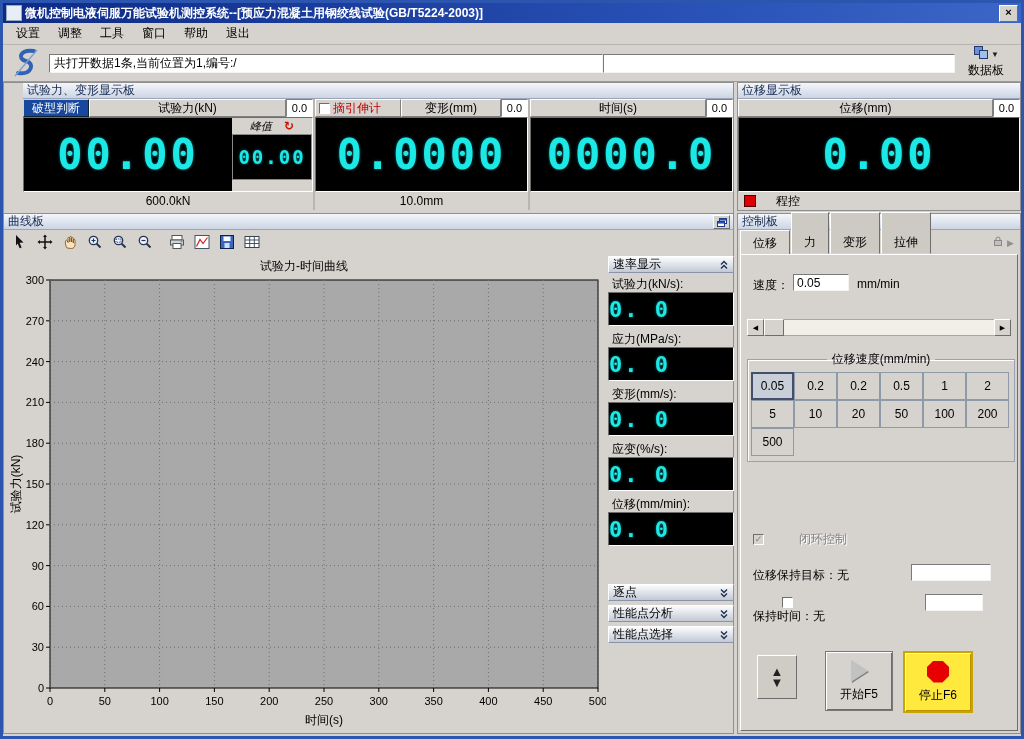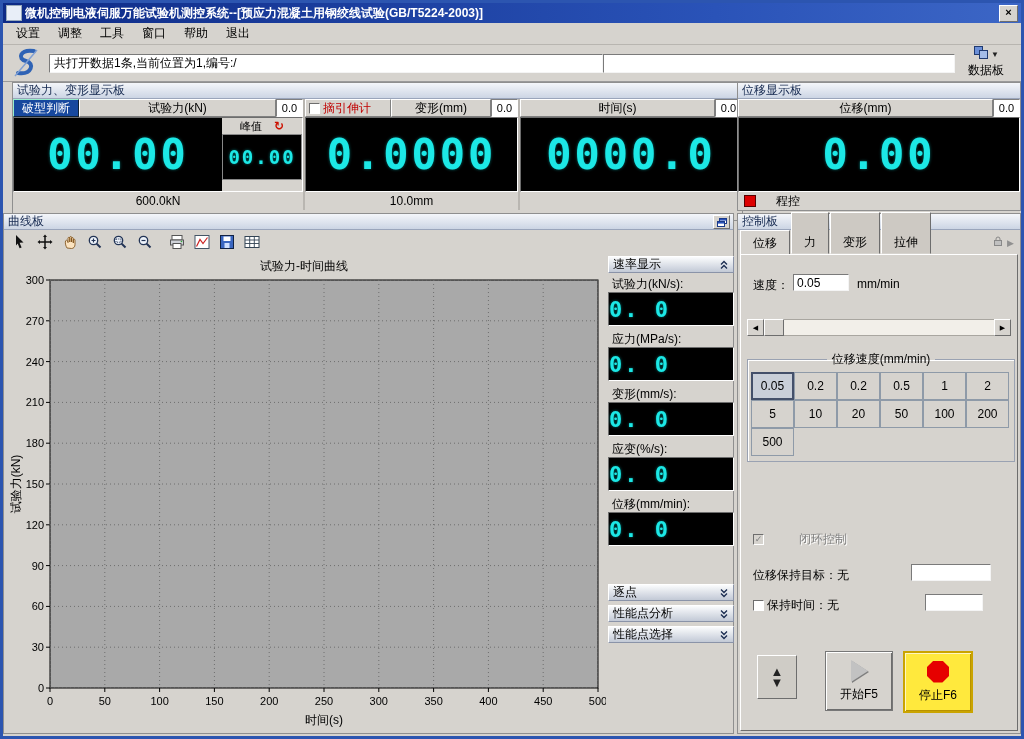--- a/index.html
+++ b/index.html
@@ -18,38 +18,38 @@
   #statusfield{position:absolute;left:46px;top:9px;width:548px;height:17px;line-height:17px;padding-left:4px;overflow:hidden;}
   #secfield{position:absolute;left:600px;top:9px;width:350px;height:17px;}
   #databoard{position:absolute;right:6px;top:1px;width:58px;height:34px;text-align:center;cursor:default;}
   #databoard .db-top{height:16px;display:flex;align-items:center;justify-content:center;gap:2px;}
   #databoard .db-label{font-size:12px;}
   .dd-arrow{font-size:8px;color:#222;}
   
   .panel{position:absolute;background:#d6d3ce;border:1px solid #8f8f8f;box-sizing:border-box;}
   .pheader{height:15px;line-height:15px;padding-left:4px;background:linear-gradient(#f4f6fa,#ccd5e4);border-bottom:1px solid #9aa5bb;color:#14284f;font-size:12px;position:relative;}
   
-  #force-panel{left:9px;top:79px;width:731px;height:139px;}
+  #force-panel{left:0;top:79px;width:731px;height:139px;padding-left:19px;}
   #disp-panel{left:734px;top:79px;width:284px;height:129px;}
   .pbody{display:flex;height:111px;}
   .grp{display:flex;flex-direction:column;border-right:2px solid #b9b6b1;box-sizing:border-box;}
   .grp:last-child{border-right:none;}
   .grp-head{display:flex;height:18px;}
   .hcell{flex:1;background:#d6d3ce;border:1px solid;border-color:#fff #808080 #808080 #fff;text-align:center;line-height:16px;font-size:12px;box-sizing:border-box;}
   .hcell.left{display:flex;align-items:center;justify-content:flex-start;padding-left:3px;flex:0 0 86px;}
   .vbox{flex:0 0 27px;background:#fff;border:1px solid;border-color:#808080 #fff #fff #808080;text-align:center;line-height:16px;font-size:11px;box-sizing:border-box;}
   #break-tab{flex:0 0 66px;background:#17489e;color:#fff;text-align:center;line-height:16px;border:1px solid;border-color:#9ec #123 #123 #9ec;box-sizing:border-box;cursor:default;}
   .disprow{flex:1;display:flex;background:#000;border:1px solid;border-color:#6d6d6d #fff #fff #6d6d6d;box-sizing:border-box;}
   .seg-main{flex:1;display:flex;align-items:center;justify-content:center;}
   .seg{font-family:"DejaVu Sans Mono",monospace;font-weight:bold;color:#1ce8e6;letter-spacing:3px;text-shadow:0 0 3px rgba(0,255,255,.45);}
   .seg-lg{font-size:42px;}
   .seg-peak{font-size:19px;letter-spacing:2px;}
   .seg-sm{font-size:22px;letter-spacing:2px;}
   .peak-col{flex:0 0 80px;background:#d6d3ce;display:flex;flex-direction:column;}
-  .peak-bar{height:16px;display:flex;align-items:center;justify-content:center;gap:12px;font-size:11px;}
+  .peak-bar{height:16px;display:flex;align-items:center;justify-content:center;gap:12px;font-size:11px;font-style:italic;}
   .refresh{color:#cc1100;font-weight:bold;font-size:12px;cursor:default;}
   .peak-disp{height:44px;background:#000;border:1px solid #888;display:flex;align-items:center;justify-content:center;}
   .grp-foot{height:18px;line-height:18px;text-align:center;font-size:12px;background:#d6d3ce;}
   .grp-foot.left{text-align:left;padding-left:6px;display:flex;align-items:center;gap:20px;}
   .redbox{width:10px;height:10px;background:#dd0000;border:1px solid #550000;display:inline-block;}
   .cb{width:11px;height:11px;background:#fff;border:1px solid;border-color:#6d6d6d #fff #fff #6d6d6d;display:inline-block;margin-right:3px;box-sizing:border-box;font-size:9px;line-height:9px;text-align:center;}
   .cb.gray{background:#d6d3ce;color:#808080;}
   .red-label{color:#c00000;font-size:12px;}
   
   #curve-panel{left:0;top:210px;width:731px;height:521px;}
@@ -84,21 +84,21 @@
   .sb-thumb{position:absolute;left:0;top:-1px;width:20px;height:17px;background:#d6d3ce;border:1px solid;border-color:#fff #6d6d6d #6d6d6d #fff;box-sizing:border-box;}
   #speed-group{position:absolute;left:4px;top:96px;width:268px;border:1px solid #9aa2b2;box-shadow:inset 1px 1px 0 #fff;padding:4px 3px 5px;box-sizing:border-box;}
   #speed-group legend{margin:0 auto;padding:0 5px;font-size:12px;}
   #speed-grid{display:flex;flex-wrap:wrap;}
   .spd{width:43px;height:28px;background:#d6d3ce;border:1px solid #8e9aa8;box-sizing:border-box;font-size:12px;font-family:"Liberation Sans","DejaVu Sans",sans-serif;cursor:default;}
   .spd.sel{border:2px solid #44506a;background:#c9cfd9;}
   .dis-text{color:#808080;text-shadow:1px 1px 0 #fff;margin-left:32px;}
   #closed-loop{position:absolute;left:12px;top:276px;display:flex;align-items:center;}
   #hold-target-label{position:absolute;left:12px;top:312px;}
   #hold-target-input{position:absolute;left:170px;top:309px;width:80px;height:17px;box-sizing:border-box;}
-  #hold-time-row{position:absolute;left:12px;top:342px;display:flex;align-items:center;}
+  #hold-time-row{position:absolute;left:12px;top:342px;display:flex;align-items:center;flex-direction:column;}
   #hold-time-input{position:absolute;left:184px;top:339px;width:58px;height:17px;box-sizing:border-box;}
   #apply-btn{position:absolute;left:248px;top:338px;width:24px;height:19px;background:#d6d3ce;border:1px solid;border-color:#fff #6d6d6d #6d6d6d #fff;font-size:12px;text-align:center;line-height:17px;box-sizing:border-box;}
   #updown-btn{position:absolute;left:16px;top:400px;width:38px;height:42px;background:#cfccc6;border:1px solid;border-color:#fff #6d6d6d #6d6d6d #fff;display:flex;flex-direction:column;align-items:center;justify-content:center;line-height:11px;font-size:13px;color:#222;cursor:default;}
   .bigbtn{position:absolute;top:396px;width:66px;height:58px;background:#d6d3ce;border:1px solid #777;box-shadow:inset 1px 1px 0 #fff, inset -1px -1px 0 #6d6d6d;display:flex;flex-direction:column;align-items:center;justify-content:center;gap:4px;cursor:default;}
   #start-btn{left:84px;}
   #stop-btn{left:162px;background:#ffe93d;border:2px solid #caa400;box-shadow:inset 1px 1px 0 #fff6c0, inset -1px -1px 0 #b89200;}
   .play-tri{width:0;height:0;border-left:17px solid #c2c2c2;border-top:11px solid transparent;border-bottom:11px solid transparent;filter:drop-shadow(1px 1px 0 #7e7e7e);}
   .stop-oct{width:22px;height:22px;background:#e60000;clip-path:polygon(30% 0,70% 0,100% 30%,100% 70%,70% 100%,30% 100%,0 70%,0 30%);}
   .btn-label{font-size:12px;}
 </style>

